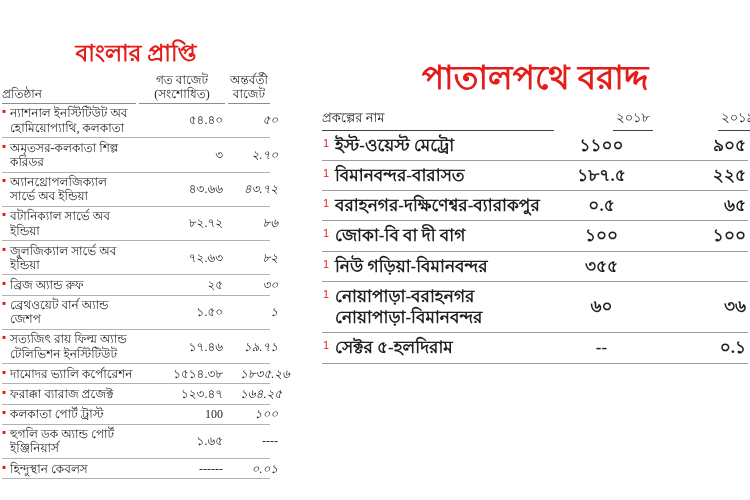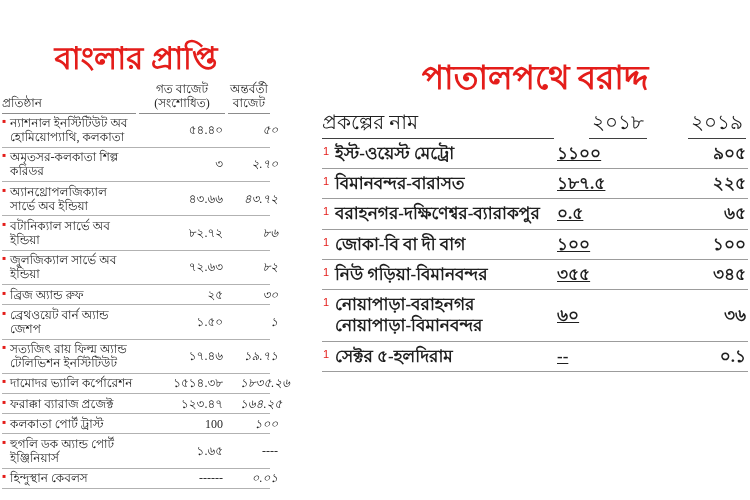--- a/index.html
+++ b/index.html
@@ -16,21 +16,21 @@
     background:#ffffff;
     position:relative;
     overflow:hidden;
     font-family:"Liberation Serif", serif;
     color:var(--ink);
   }
 
   
   .lt{position:absolute;left:2px;top:40px;width:268px;}
   .lt-title{
-    color:var(--red);font-weight:bold;font-size:31px;line-height:1.2;
+    color:var(--red);font-weight:bold;font-size:23px;line-height:1.2;
     text-align:center;margin-bottom:5px;
   }
   .lt-head{
     display:grid;grid-template-columns:134px 86px 42px;column-gap:3px;
     align-items:end;font-size:12px;line-height:1.18;
   }
   .lt-head>div{border-bottom:1px solid var(--head-line);padding-bottom:2px;}
   .lt-head .hc{text-align:center;white-space:pre-line;}
   .lt-row{
     display:grid;grid-template-columns:134px 86px 42px;column-gap:9px;
@@ -45,42 +45,42 @@
   .lt-row .v1{text-align:right;padding-right:8px;}
   .lt-row .v2{text-align:right;padding-right:4px;font-style:italic;}
 
   
   .rt{position:absolute;left:322px;top:60px;width:426px;}
   .rt-title{
     color:var(--red);font-weight:bold;font-size:33px;line-height:1.15;
     text-align:center;margin-bottom:12px;font-family:Liberation Serif, serif;
   }
   .rt-head{
-    display:grid;grid-template-columns:232px 95px 93px;column-gap:2px;
-    align-items:end;font-size:20px;line-height:1.2;
+    display:grid;grid-template-columns:232px 95px 93px;column-gap:8px;
+    align-items:end;font-size:13px;line-height:1.2;
   }
   .rt-head .hname{border-bottom:1px solid var(--head-line-dark);padding-bottom:4px;}
   .rt-head .hy{text-align:right;}
   .rt-head .hy.y1{padding-right:4px;}
   .rt-head .hy span{
     display:inline-block;border-bottom:1px solid var(--head-line-dark);
     padding:0 3px 4px 3px;
   }
   .rt-row{
     display:grid;grid-template-columns:232px 95px 93px;column-gap:3px;
     align-items:center;border-bottom:1px solid var(--line-dark);
     padding:4px 0;font-size:17px;font-weight:bold;line-height:1.25;
   }
   .rt-row .name{position:relative;padding-left:13px;white-space:pre-line;}
   .rt-row .bul{
     position:absolute;left:1px;top:3px;color:var(--red);
     font-size:11px;line-height:1;font-weight:normal;
     font-family:"Liberation Sans",sans-serif;
   }
-  .rt-row .v1{text-align:left;padding-right:6px;text-decoration:underline;}
+  .rt-row .v1{text-align:center;padding-right:6px;}
   .rt-row .v2{text-align:right;padding-right:2px;}
 </style>
 </head>
 <body>
 
 <section class="lt">
   <h2 class="lt-title">বাংলার প্রাপ্তি</h2>
 
   <div class="lt-head">
     <div>প্রতিষ্ঠান</div>
@@ -185,21 +185,20 @@
     <div class="v2">৬৫</div>
   </div>
   <div class="rt-row">
     <div class="name"><span class="bul">1</span><span>জোকা-বি বা দী বাগ</span></div>
     <div class="v1">১০০</div>
     <div class="v2">১০০</div>
   </div>
   <div class="rt-row">
     <div class="name"><span class="bul">1</span><span>নিউ গড়িয়া-বিমানবন্দর</span></div>
     <div class="v1">৩৫৫</div>
-    <div class="v2">৩৪৫</div>
   </div>
   <div class="rt-row">
     <div class="name"><span class="bul">1</span><span>নোয়াপাড়া-বরাহনগর
 নোয়াপাড়া-বিমানবন্দর</span></div>
     <div class="v1">৬০</div>
     <div class="v2">৩৬</div>
   </div>
   <div class="rt-row">
     <div class="name"><span class="bul">1</span><span>সেক্টর ৫-হলদিরাম</span></div>
     <div class="v1">--</div>

